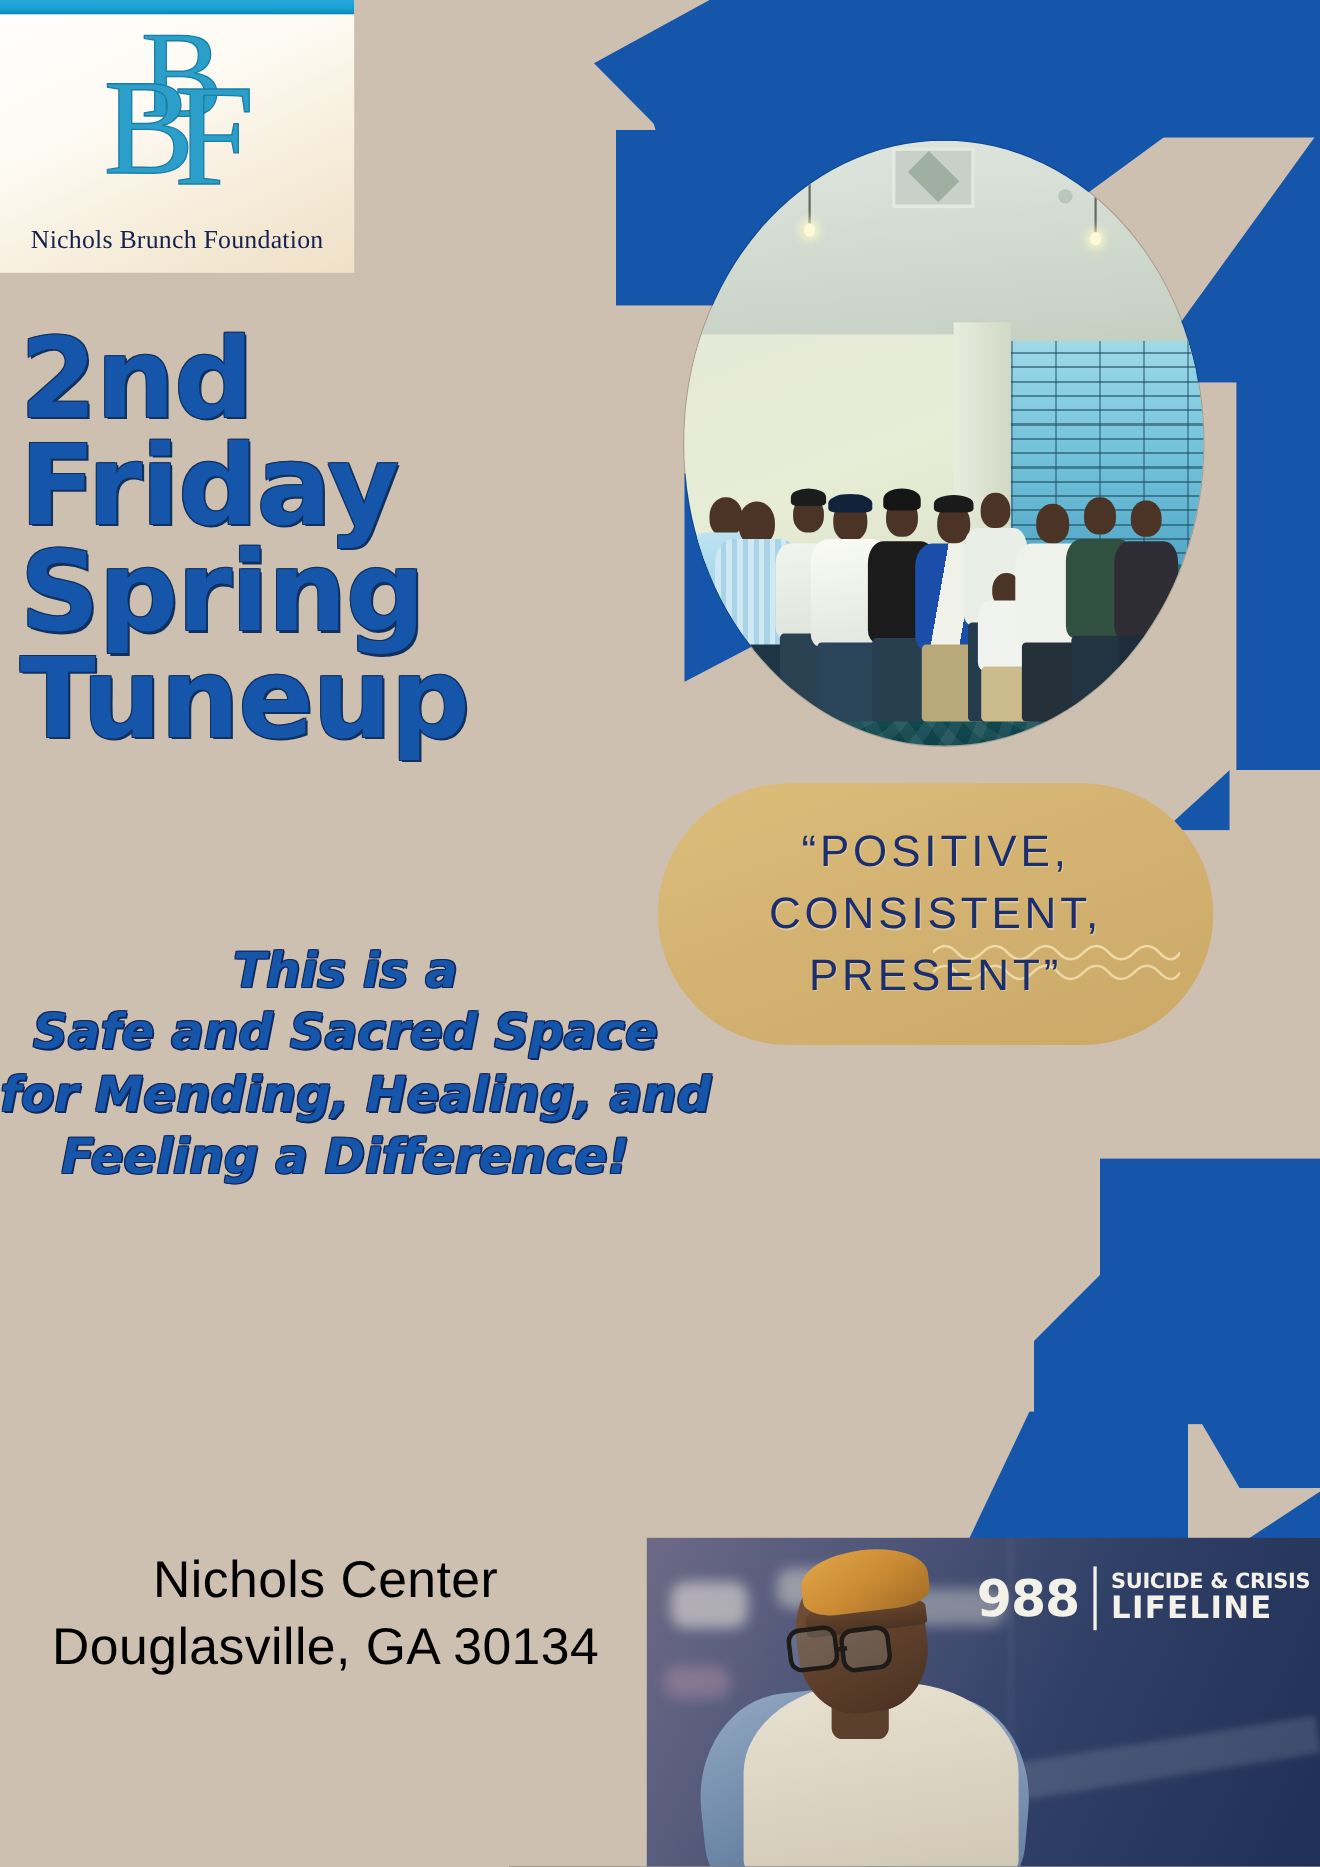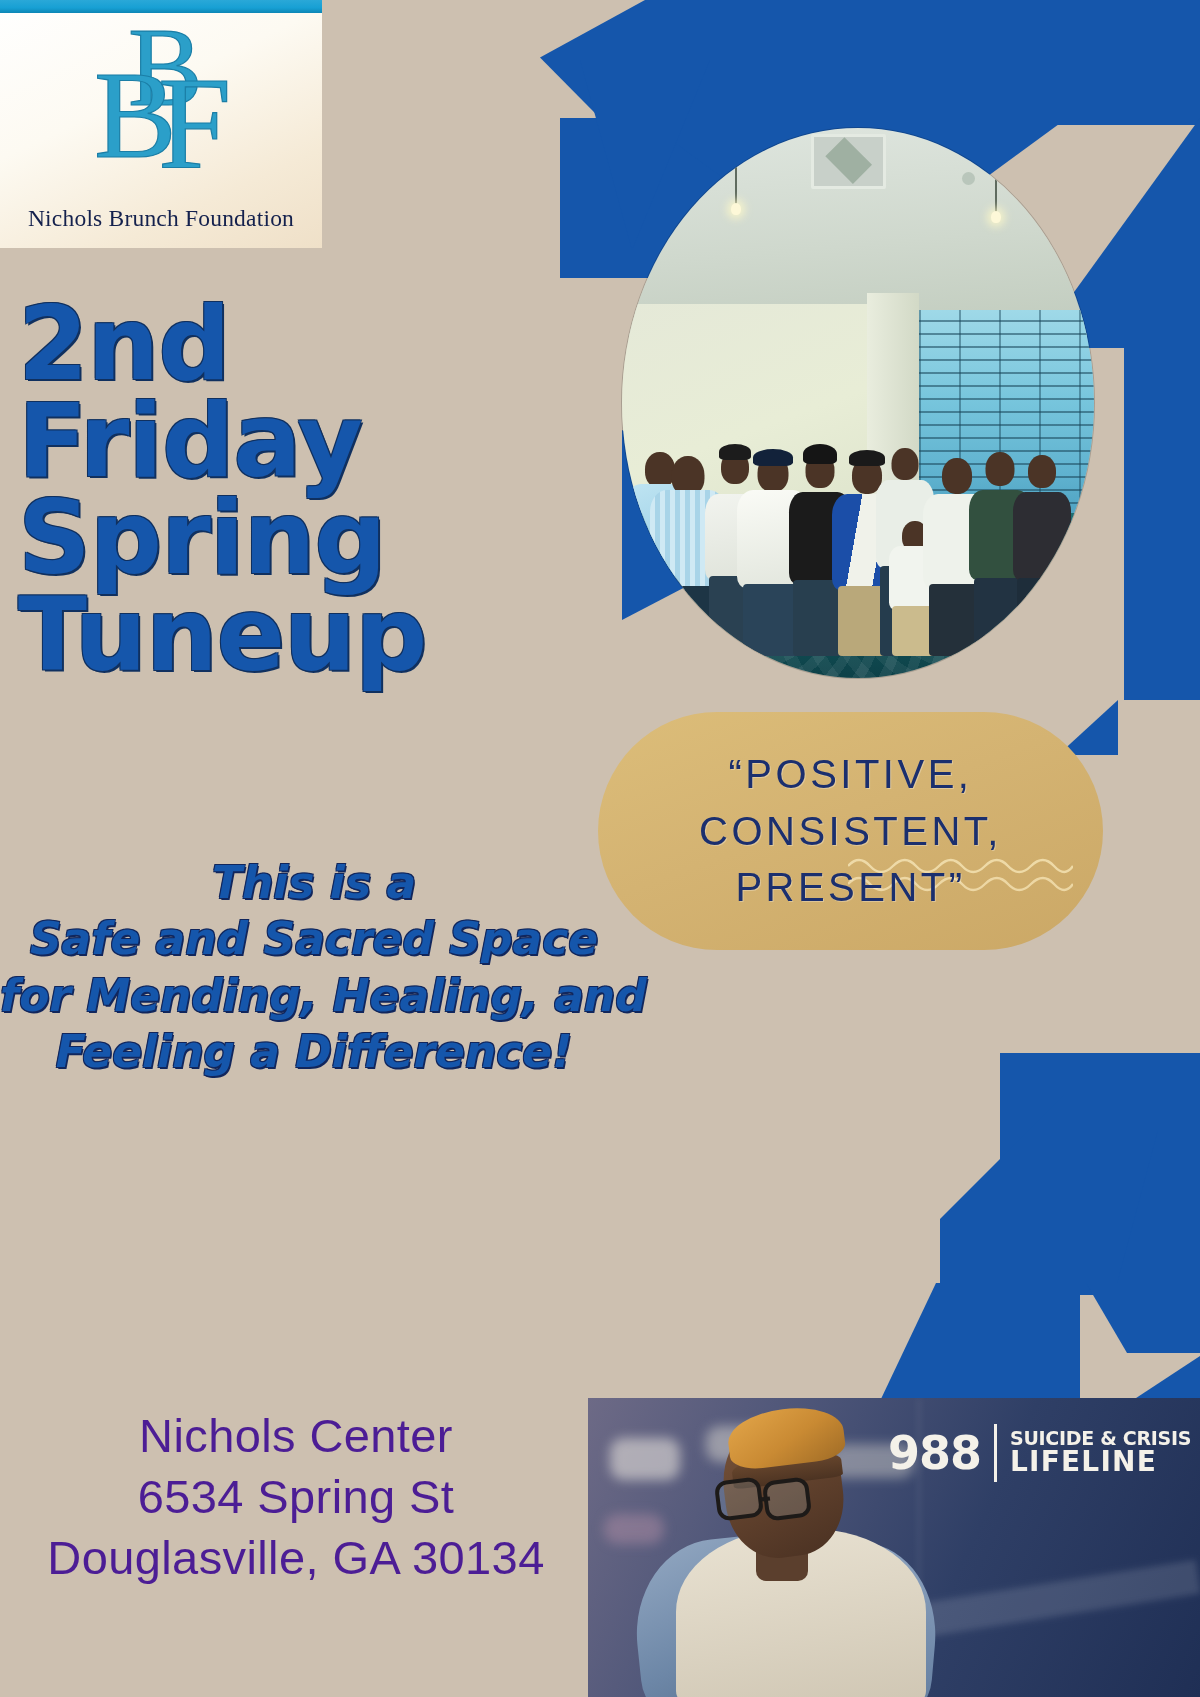--- a/index.html
+++ b/index.html
@@ -304,21 +304,21 @@
     position: absolute;
     left: 0px; top: 1405px;
     width: 592px;
     text-align: center;
   }
   #address .aline {
     font-family: "Liberation Sans", sans-serif;
     font-weight: 400;
     font-size: 47px;
     line-height: 1.30;
-    color: #4c1d95;
+    color: #000000;
     letter-spacing: 0.4px;
     white-space: nowrap;
   }
 
   
   #lifeline-photo {
     position: absolute;
     left: 588px; top: 1398px;
     width: 612px; height: 299px;
     overflow: hidden;
@@ -554,21 +554,20 @@
     <div class="qline">PRESENT”</div>
     <svg id="quote-squiggle" viewBox="0 0 225 40" preserveAspectRatio="none" aria-hidden="true">
       <path d="M0 12 Q11 0 22 12 T45 12 T68 12 T91 12 T114 12 T137 12 T160 12 T183 12 T206 12 T225 12" fill="none" stroke="#efdcab" stroke-width="2.4" opacity="0.95"></path>
       <path d="M0 30 Q11 18 22 30 T45 30 T68 30 T91 30 T114 30 T137 30 T160 30 T183 30 T206 30 T225 30" fill="none" stroke="#efdcab" stroke-width="2.4" opacity="0.9"></path>
     </svg>
   </div>
 
 
   <div id="address">
     <div class="aline">Nichols Center</div>
-    <div class="aline">6534 Spring St</div>
     <div class="aline">Douglasville, GA 30134</div>
   </div>
 
   <div id="lifeline-photo">
     <div class="bokeh" style="left:22px;top:40px;width:70px;height:42px;background:rgba(240,235,225,.55);"></div>
     <div class="bokeh" style="left:118px;top:28px;width:96px;height:36px;background:rgba(238,232,220,.45);"></div>
     <div class="bokeh" style="left:240px;top:46px;width:86px;height:34px;background:rgba(236,230,218,.4);"></div>
     <div class="bokeh" style="left:16px;top:116px;width:60px;height:30px;background:rgba(210,160,180,.35);"></div>
     <div class="glassline" style="left:330px;top:0;width:2px;height:299px;"></div>
     <div class="glassline" style="left:300px;top:186px;width:312px;height:34px;transform:rotate(-9deg);"></div>

